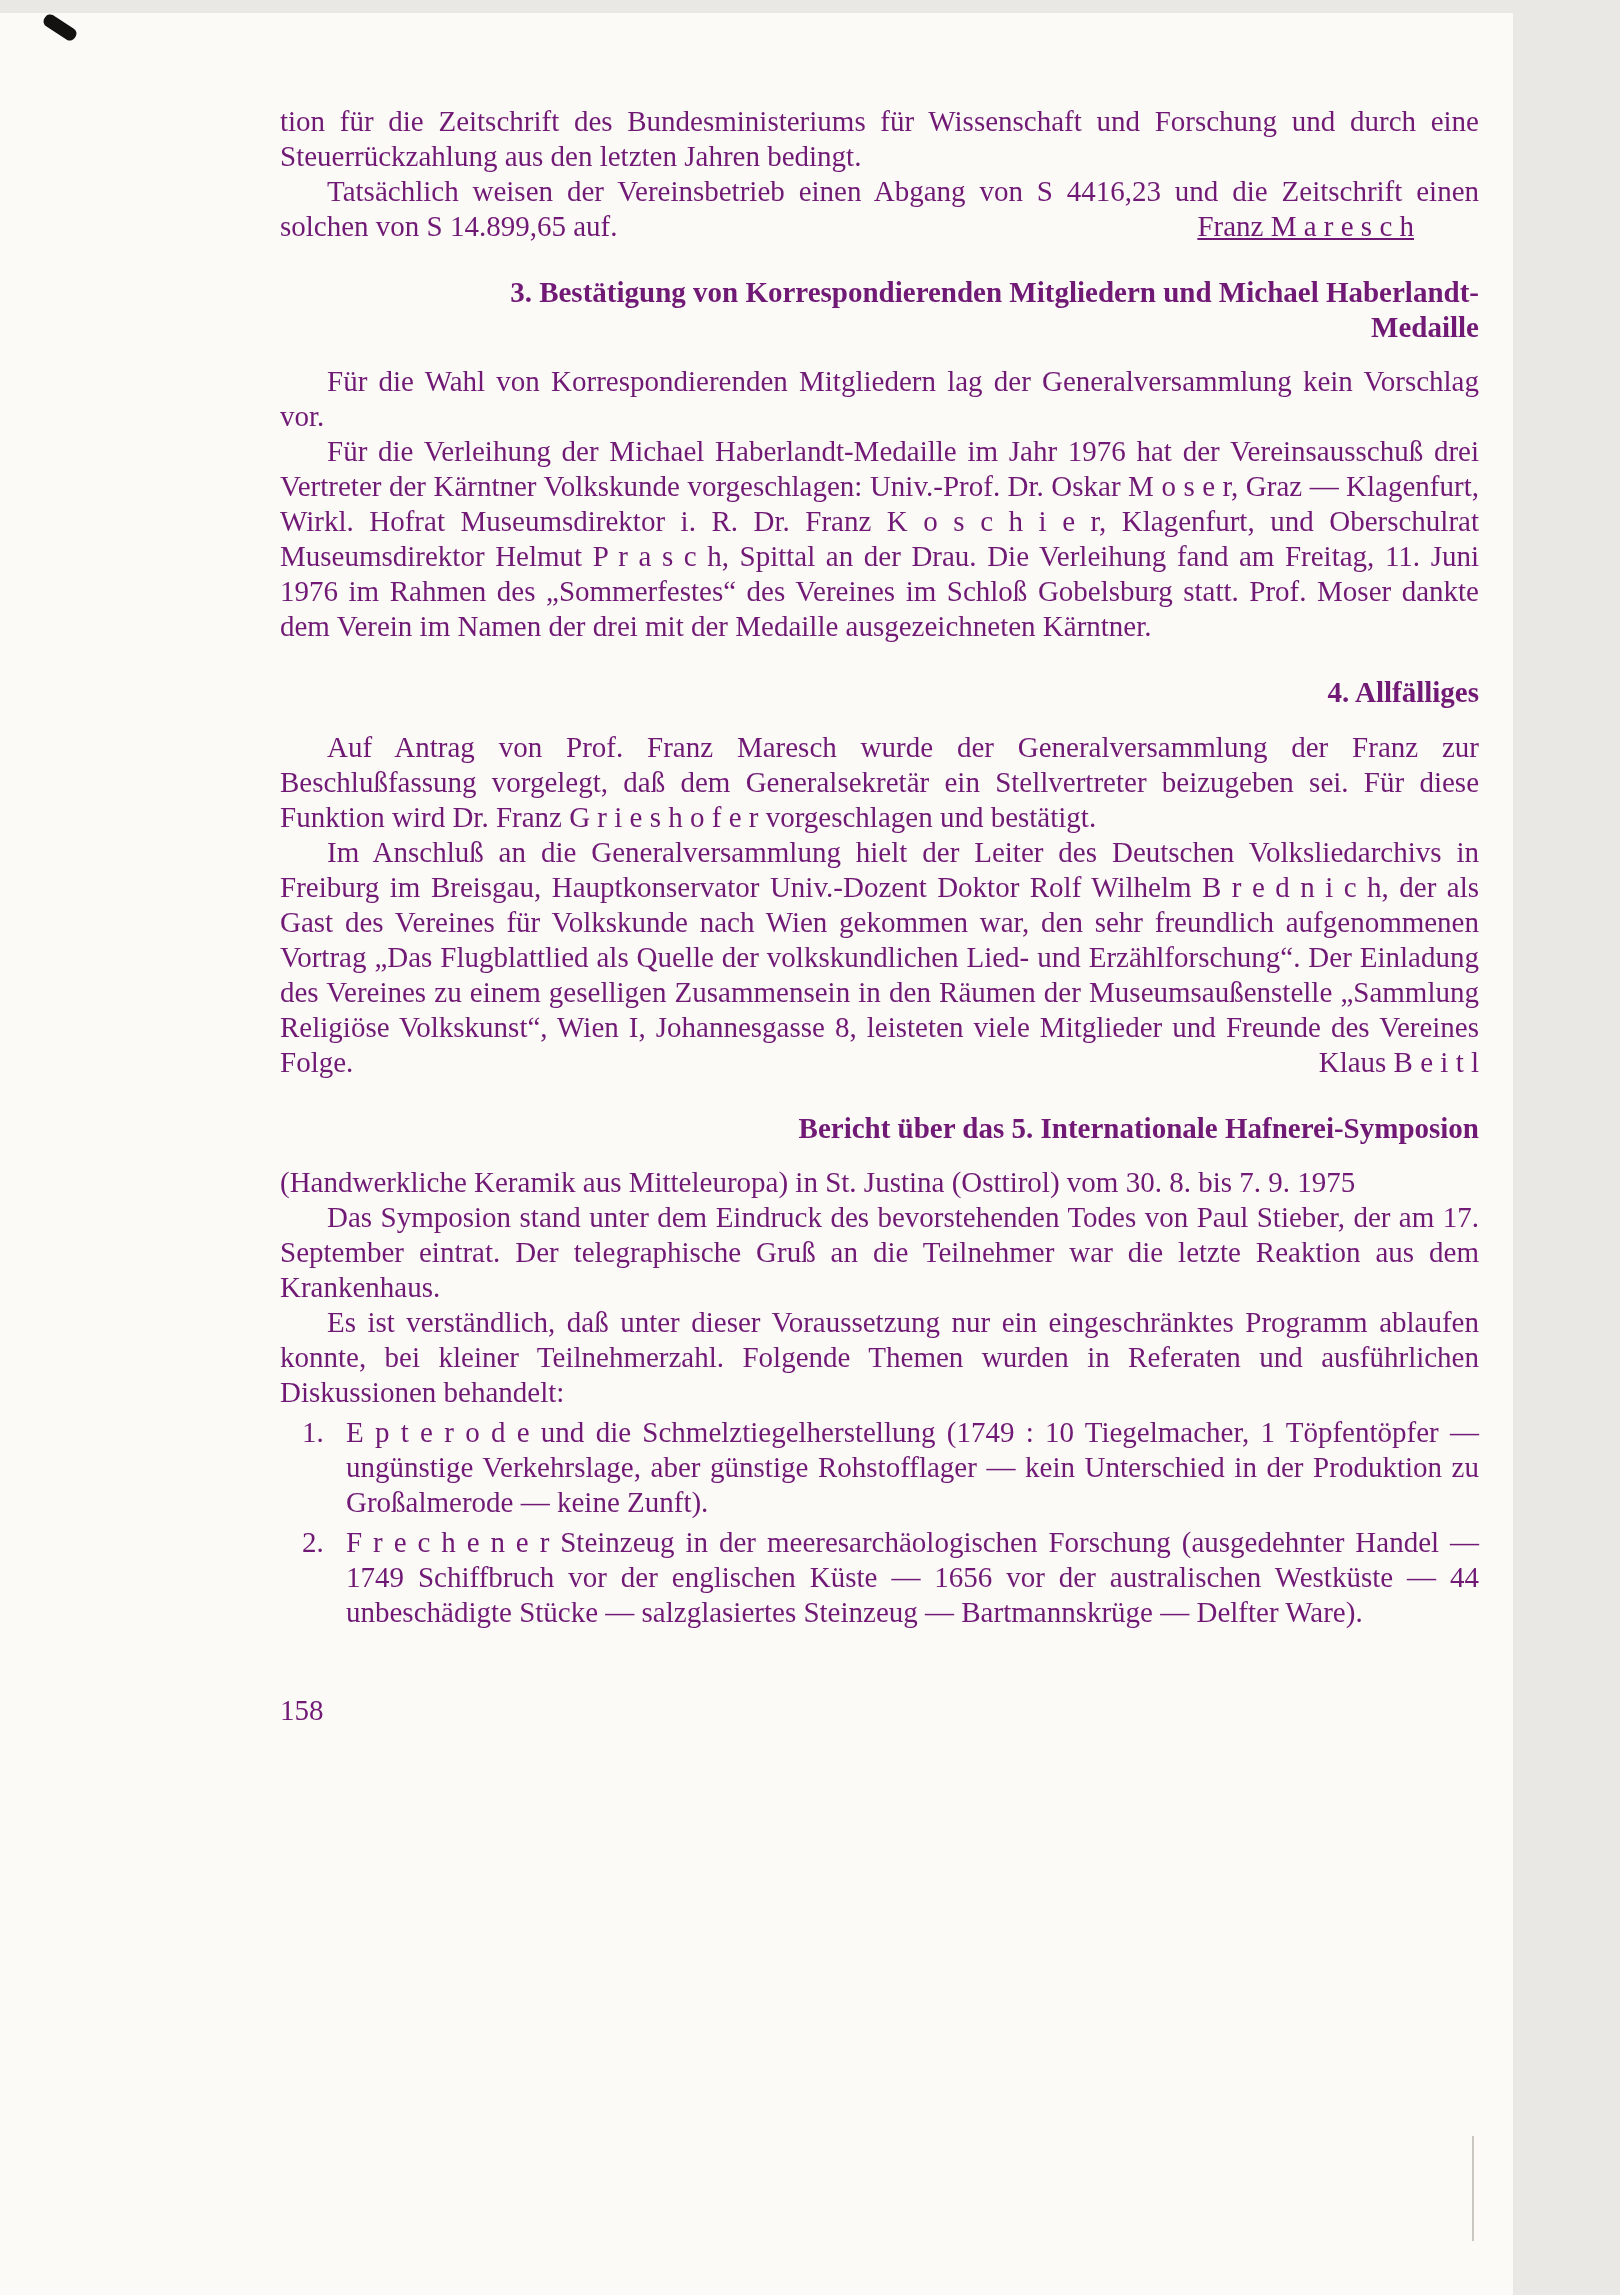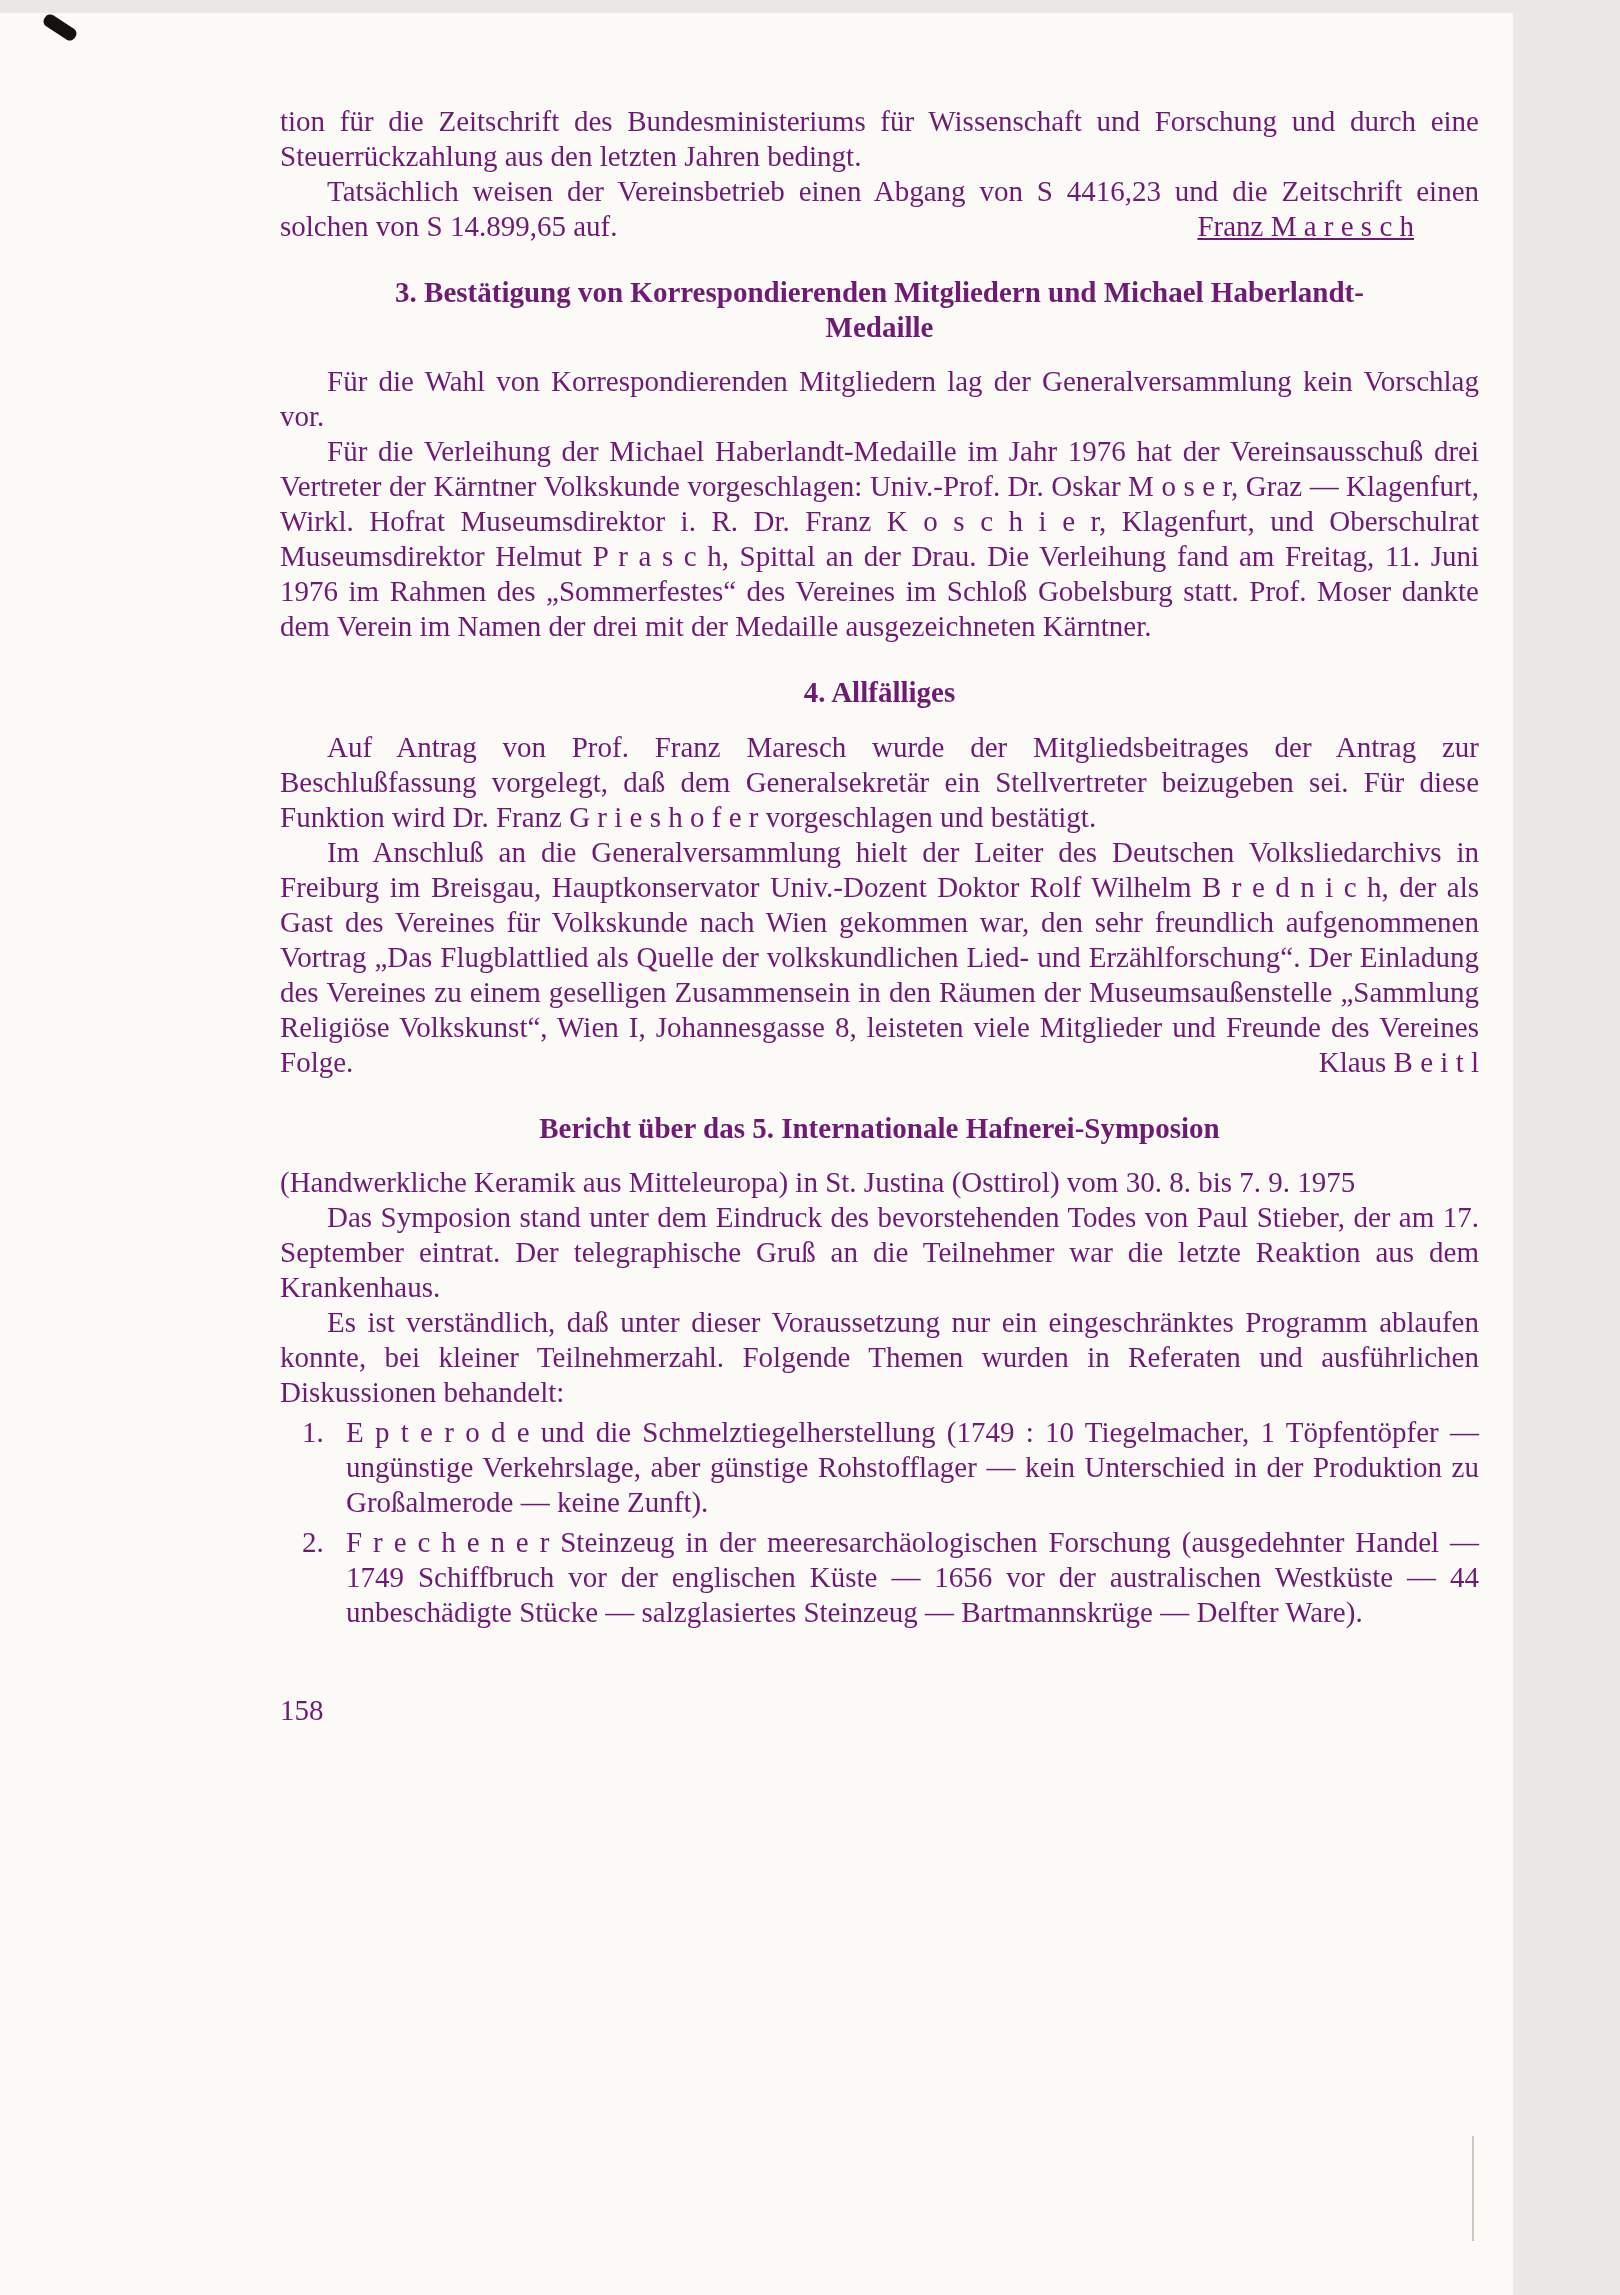--- a/index.html
+++ b/index.html
@@ -47,21 +47,21 @@
     text-align: justify;
   }
   p.indent { text-indent: 47px; }
   .signature {
     text-align: right;
     margin-top: -35px;
   }
   .signature.inset { padding-right: 65px; text-decoration: underline; }
   .heading {
     font-weight: bold;
-    text-align: center;
+    text-align: right;
     font-size: 29px;
     line-height: 35px;
     margin: 31px 0 19.4px 0;
     white-space: pre-line;
   }
   .list-item {
     text-align: justify;
     padding-left: 66px;
     text-indent: -44px;
     margin-top: 4.9px;
@@ -90,21 +90,21 @@
     <p class="body-par">tion für die Zeitschrift des Bundesministeriums für Wissenschaft und Forschung und durch eine Steuerrückzahlung aus den letzten Jahren bedingt.</p>
     <p class="body-par indent">Tatsächlich weisen der Vereinsbetrieb einen Abgang von S 4416,23 und die Zeitschrift einen solchen von S 14.899,65 auf.</p>
     <div class="signature inset">Franz M a r e s c h</div>
 
     <div class="heading">3. Bestätigung von Korrespondierenden Mitgliedern und Michael Haberlandt-
 Medaille</div>
     <p class="body-par indent">Für die Wahl von Korrespondierenden Mitgliedern lag der Generalversammlung kein Vorschlag vor.</p>
     <p class="body-par indent">Für die Verleihung der Michael Haberlandt-Medaille im Jahr 1976 hat der Vereinsausschuß drei Vertreter der Kärntner Volkskunde vorgeschlagen: Univ.-Prof. Dr. Oskar M o s e r, Graz — Klagenfurt, Wirkl. Hofrat Museumsdirektor i. R. Dr. Franz K o s c h i e r, Klagenfurt, und Oberschulrat Museumsdirektor Helmut P r a s c h, Spittal an der Drau. Die Verleihung fand am Freitag, 11. Juni 1976 im Rahmen des „Sommerfestes“ des Vereines im Schloß Gobelsburg statt. Prof. Moser dankte dem Verein im Namen der drei mit der Medaille ausgezeichneten Kärntner.</p>
 
     <div class="heading">4. Allfälliges</div>
-    <p class="body-par indent">Auf Antrag von Prof. Franz Maresch wurde der Mitgliedsbeitrages der Antrag zur Beschlußfassung vorgelegt, daß dem Generalsekretär ein Stellvertreter beizugeben sei. Für diese Funktion wird Dr. Franz G r i e s h o f e r vorgeschlagen und bestätigt.</p>
+    <p class="body-par indent">Auf Antrag von Prof. Franz Maresch wurde der Generalversammlung der Franz zur Beschlußfassung vorgelegt, daß dem Generalsekretär ein Stellvertreter beizugeben sei. Für diese Funktion wird Dr. Franz G r i e s h o f e r vorgeschlagen und bestätigt.</p>
     <p class="body-par indent">Im Anschluß an die Generalversammlung hielt der Leiter des Deutschen Volksliedarchivs in Freiburg im Breisgau, Hauptkonservator Univ.-Dozent Doktor Rolf Wilhelm B r e d n i c h, der als Gast des Vereines für Volkskunde nach Wien gekommen war, den sehr freundlich aufgenommenen Vortrag „Das Flugblattlied als Quelle der volkskundlichen Lied- und Erzählforschung“. Der Einladung des Vereines zu einem geselligen Zusammensein in den Räumen der Museumsaußenstelle „Sammlung Religiöse Volkskunst“, Wien I, Johannesgasse 8, leisteten viele Mitglieder und Freunde des Vereines Folge.</p>
     <div class="signature">Klaus B e i t l</div>
 
     <div class="heading">Bericht über das 5. Internationale Hafnerei-Symposion</div>
     <p class="body-par">(Handwerkliche Keramik aus Mitteleuropa) in St. Justina (Osttirol) vom 30. 8. bis 7. 9. 1975</p>
     <p class="body-par indent">Das Symposion stand unter dem Eindruck des bevorstehenden Todes von Paul Stieber, der am 17. September eintrat. Der telegraphische Gruß an die Teilnehmer war die letzte Reaktion aus dem Krankenhaus.</p>
     <p class="body-par indent">Es ist verständlich, daß unter dieser Voraussetzung nur ein eingeschränktes Programm ablaufen konnte, bei kleiner Teilnehmerzahl. Folgende Themen wurden in Referaten und ausführlichen Diskussionen behandelt:</p>
 
     <div class="list-item">
       <span class="item-num">1.</span><span>E p t e r o d e und die Schmelztiegelherstellung (1749 : 10 Tiegelmacher, 1 Töpfentöpfer — ungünstige Verkehrslage, aber günstige Rohstofflager — kein Unterschied in der Produktion zu Großalmerode — keine Zunft).</span>

